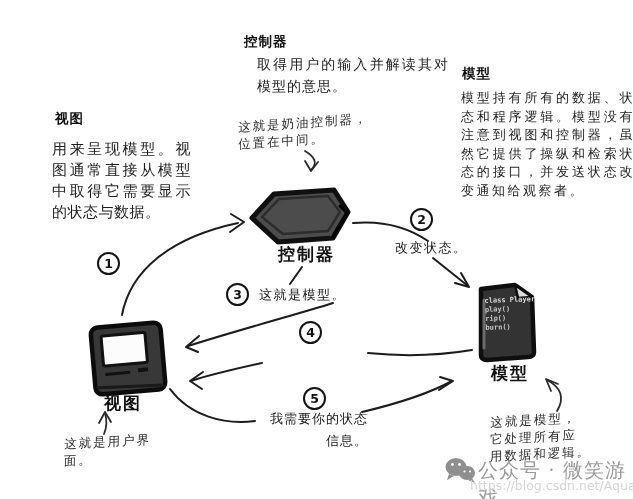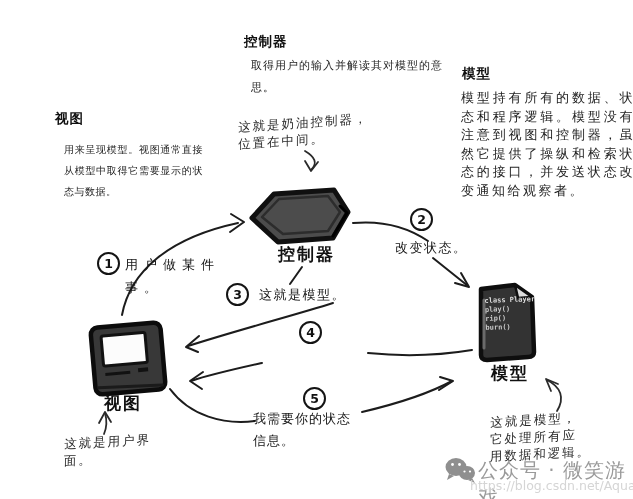--- a/index.html
+++ b/index.html
@@ -131,55 +131,54 @@
       <ellipse cx="467" cy="473" rx="8" ry="7" fill="#8f8f8f"></ellipse>
       <path d="M472,478 L475,483 L468,480 Z" fill="#8f8f8f"></path>
       <circle cx="452.5" cy="464.5" r="1.4" fill="#fff"></circle>
       <circle cx="459.5" cy="464.5" r="1.4" fill="#fff"></circle>
       <circle cx="464.5" cy="471.5" r="1.1" fill="#fff"></circle>
       <circle cx="470" cy="471.5" r="1.1" fill="#fff"></circle>
     </g>
   </svg>
 
   <div class="abs heading" style="left:244px;top:33px;font-size:13.5px;letter-spacing:1px;">控制器</div>
-  <div class="abs printed" style="left:251px;top:54px;width:192px;font-size:11px;line-height:22px;letter-spacing:1px;">取得用户的输入并解读其对模型的意思。</div>
+  <div class="abs printed" style="left:257px;top:54px;width:192px;font-size:14px;line-height:22px;letter-spacing:1px;">取得用户的输入并解读其对模型的意思。</div>
   <div class="abs hand" style="left:238px;top:114px;transform:rotate(-4deg) skewX(-4deg);">这就是奶油控制器，
 位置在中间。</div>
   <div class="abs node-label" style="left:278px;top:243px;">控制器</div>
 
   <div class="abs heading" style="left:462px;top:65px;font-size:13.5px;letter-spacing:1px;">模型</div>
   <div class="abs printed" style="left:461px;top:89px;width:174px;font-size:13px;line-height:18.5px;letter-spacing:2.5px;">模型持有所有的数据、状态和程序逻辑。模型没有注意到视图和控制器，虽然它提供了操纵和检索状态的接口，并发送状态改变通知给观察者。</div>
   <div class="abs doc-code" style="left:485px;top:296px;">
     <span class="c0">class Player</span><br>
     <span>play()</span><br>
     <span>rip()</span><br>
     <span>burn()</span>
   </div>
   <div class="abs node-label" style="left:491px;top:362px;">模型</div>
   <div class="abs hand" style="left:490px;top:411px;transform:rotate(-3deg) skewX(-4deg);">这就是模型，
 它处理所有应
 用数据和逻辑。</div>
 
   <div class="abs heading" style="left:55px;top:110px;font-size:13.5px;letter-spacing:1px;">视图</div>
-  <div class="abs printed" style="left:64px;top:139px;width:139px;font-size:10px;line-height:21px;letter-spacing:0.5px;">用来呈现模型。视图通常直接从模型中取得它需要显示的状态与数据。</div>
+  <div class="abs printed" style="left:52px;top:139px;width:139px;font-size:15px;line-height:21px;letter-spacing:0.5px;">用来呈现模型。视图通常直接从模型中取得它需要显示的状态与数据。</div>
   <div class="abs node-label" style="left:104px;top:392px;">视图</div>
   <div class="abs hand" style="left:64px;top:433px;transform:rotate(-3deg) skewX(-4deg);">这就是用户界
 面。</div>
 
   <div class="abs step-circle" style="left:97px;top:252px;">1</div>
-  <div class="abs step-text" style="left:125px;top:253px;width:112px;letter-spacing:6px;line-height:23px;">用户做某件事。</div>
 
   <div class="abs step-circle" style="left:410px;top:208px;">2</div>
   <div class="abs step-text" style="left:395px;top:239px;letter-spacing:1.5px;">改变状态。</div>
 
   <div class="abs step-circle" style="left:226px;top:283px;">3</div>
   <div class="abs step-text" style="left:259px;top:286px;letter-spacing:1.5px;">这就是模型。</div>
 
   <div class="abs step-circle" style="left:299px;top:321px;">4</div>
 
   <div class="abs step-circle" style="left:303px;top:387px;">5</div>
-  <div class="abs step-text pre" style="left:253px;top:408px;width:115px;text-align:left;letter-spacing:1px;line-height:22px;">我需要你的状态
+  <div class="abs step-text pre" style="left:253px;top:408px;width:115px;text-align:right;letter-spacing:1px;line-height:22px;">我需要你的状态
 信息。</div>
 
   <div class="abs watermark-text" style="left:478px;top:457px;">公众号 · 微笑游戏</div>
   <div class="abs watermark-url" style="left:470px;top:478px;">https://blog.csdn.net/Aquaman_</div>
 
 </div>
 
 </body></html>

